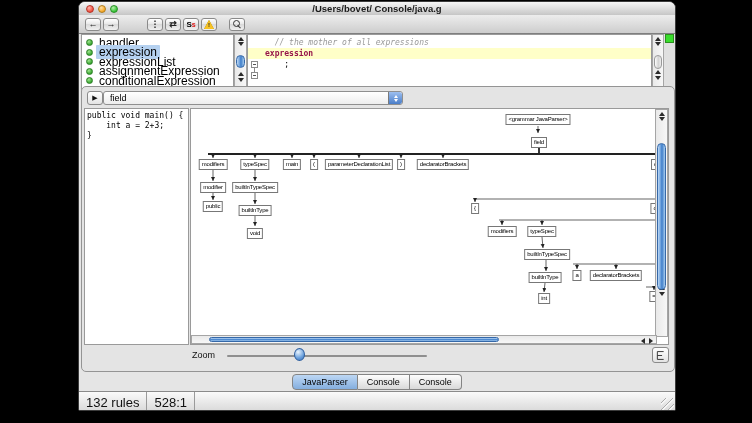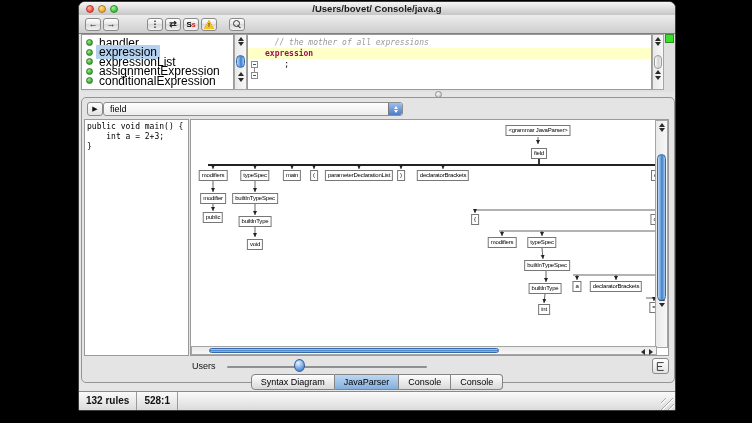--- a/index.html
+++ b/index.html
@@ -68,21 +68,21 @@
   .eline.rule{color:#96154a;font-weight:bold}
   .eline.reference{color:#7c2683;font-weight:bold}
   .foldbox{position:absolute;width:7px;height:7px;border:1px solid #8a8a8a;background:#fff;box-sizing:border-box}
   .foldbox::after{content:"";position:absolute;left:1px;right:1px;top:2px;height:1px;background:#555}
   .foldstem{position:absolute;width:1px;background:#8a8a8a}
   .okbox{position:absolute;width:9px;height:9px;background:#3ade2d;border:1px solid #2c8f1f;box-sizing:border-box}
   
   .dimple{position:absolute;width:5px;height:5px;border-radius:50%;
           background:radial-gradient(circle at 35% 30%,#fdfdfd,#b5b5b5);border:0.5px solid #909090}
   
-  .panel{position:absolute;left:2px;top:95px;width:594px;height:286px;background:#e4e4e4;
+  .panel{position:absolute;left:2px;top:84px;width:594px;height:286px;background:#e4e4e4;
          border:1px solid #949494;border-radius:5px;box-sizing:border-box}
   .playbtn{position:absolute;left:5px;top:4px;width:16px;height:14px;
            background:linear-gradient(#ffffff,#e3e3e3);border:1px solid #8a8a8a;border-radius:3px;box-sizing:border-box;
            font-size:7px;text-align:center;line-height:12px;color:#111}
   .popup{position:absolute;left:21px;top:4px;width:300px;height:14px;background:linear-gradient(#ffffff,#ededed);
          border:1px solid #8f8f8f;border-radius:3px;box-sizing:border-box;font-size:9px;line-height:12px;
          padding-left:6px;color:#000;overflow:hidden}
   .stepper{position:absolute;right:0;top:0;bottom:0;width:13px;border-radius:0 2px 2px 0;
            background:linear-gradient(#9dbff0,#4a7dc8);border-left:1px solid #7a7a7a;
            display:flex;flex-direction:column;align-items:center;justify-content:center;gap:1px}
@@ -109,21 +109,21 @@
   .tabs{position:absolute;left:0;top:372px;width:100%;display:flex;justify-content:center}
   .tab{font-size:9px;color:#000;padding:2px 9px;background:linear-gradient(#fdfdfd,#d9d9d9);
        border:1px solid #848484;border-left:none}
   .tab:first-child{border-left:1px solid #848484;border-radius:4px 0 0 4px}
   .tab:last-child{border-radius:0 4px 4px 0}
   .tab.sel{background:linear-gradient(#bdd7f4,#84aede)}
   
   .status{position:absolute;left:0;top:389px;width:100%;height:21px;
           background:linear-gradient(#fafafa,#d8d8d8);border-top:1px solid #8a8a8a;box-sizing:border-box;
           display:flex;align-items:stretch}
-  .cell{border-right:1px solid #9a9a9a;padding:3px 7px 0 7px;font-size:10px;font-weight:bold;color:#111}
+  .cell{border-right:1px solid #9a9a9a;padding:3px 7px 0 7px;font-size:13px;font-weight:normal;color:#111}
   .grip{position:absolute;right:1px;bottom:1px;width:13px;height:13px;
         background:repeating-linear-gradient(135deg,transparent 0 3px,#aaa 3px 4px,#f5f5f5 4px 5px)}
 </style>
 </head>
 <body>
 
 <div class="window">
 
   <div class="titlebar">
     <div class="lights">
@@ -312,32 +312,31 @@
       </div>
 
       <div class="sbh" style="left:0;bottom:0;height:9px;width:466px">
         <span class="tri left" style="margin-top:1px"></span><span class="tri right"></span>
         <div class="thumbH" style="left:17px;width:290px"></div>
         <span class="tri left" style="position:absolute;right:10px;top:1.5px"></span>
         <span class="tri right" style="position:absolute;right:2px;top:1.5px"></span>
       </div>
     </div>
 
-    <div class="zoomlabel">Users</div>
+    <div class="zoomlabel">Zoom</div>
     <div class="zoomtrack"></div>
     <div class="zoomball"></div>
     <div class="treebtn">
       <svg width="11" height="11" viewBox="0 0 14 14">
         <path d="M3 2 H11 M3 2 V12 M3 7 H9 M3 12 H11" stroke="#333" stroke-width="1.2" fill="none"></path>
       </svg>
     </div>
   </div>
 
   <div class="tabs">
-      <div class="tab">Syntax Diagram</div>
       <div class="tab sel">JavaParser</div>
       <div class="tab">Console</div>
       <div class="tab">Console</div>
     </div>
 
   <div class="status">
     <div class="cell">132 rules</div>
       <div class="cell">528:1</div>
       <div class="grip"></div>
   </div>

